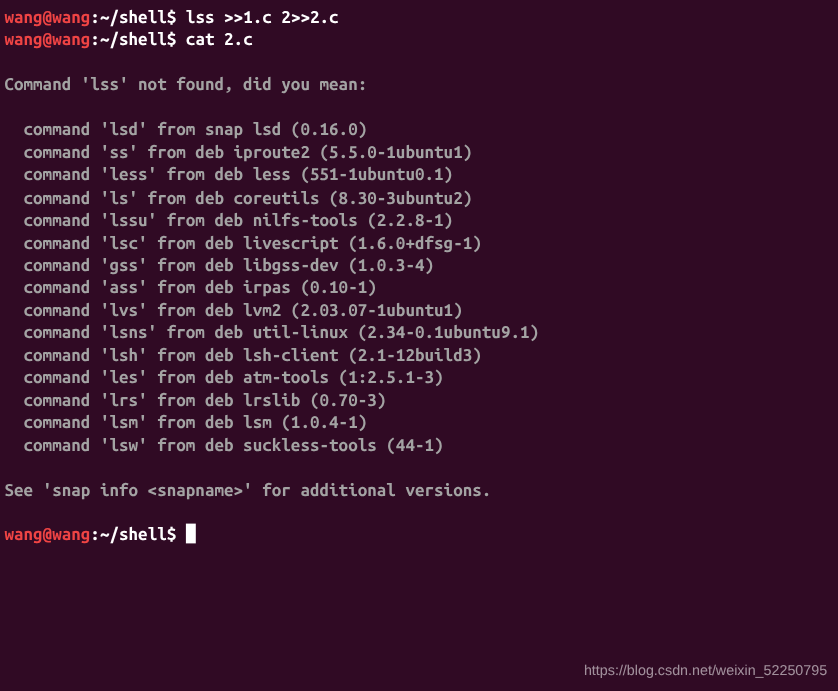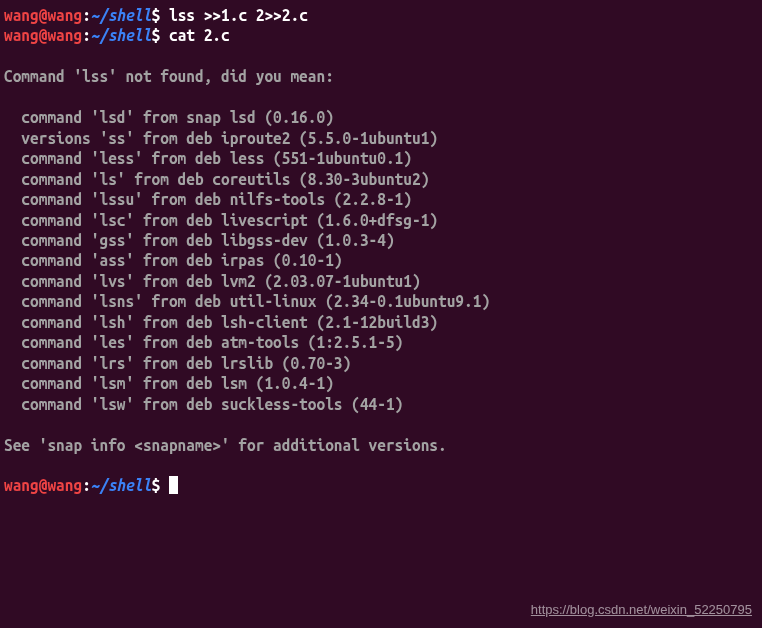--- a/index.html
+++ b/index.html
@@ -25,23 +25,22 @@
     }
     .user-host {
       color: #ef4444;
       font-weight: bold;
     }
     .colon {
       color: #ffffff;
       font-weight: bold;
     }
     .path {
-      color: #3b82f6;
+      color: #ffffff;
       font-weight: bold;
-      font-style: italic;
     }
     .dollar {
       color: #ffffff;
       font-weight: bold;
     }
     .command {
       color: #ffffff;
       font-weight: bold;
       margin-top: 33px;
     }
@@ -57,51 +56,50 @@
       vertical-align: text-bottom;
     }
     .watermark {
       position: absolute;
       bottom: 10px;
       right: 10px;
       color: rgba(255, 255, 255, 0.55);
       font-size: 13px;
       font-family: Arial, sans-serif;
       font-weight: normal;
-      text-decoration: underline;
     }
     .blank-line {
       height: 1.32em;
     }
   </style>
 </head>
 <body>
 
 <div class="line"><span class="user-host">wang@wang</span><span class="colon">:</span><span class="path">~/shell</span><span class="dollar">$</span><span class="command"> </span><span class="command">lss &gt;&gt;1.c 2&gt;&gt;2.c</span></div>
 
 <div class="line"><span class="user-host">wang@wang</span><span class="colon">:</span><span class="path">~/shell</span><span class="dollar">$</span><span class="command"> </span><span class="command">cat 2.c</span></div>
 
 <div class="blank-line"></div>
 
 <div class="line output">Command 'lss' not found, did you mean:</div>
 
 <div class="blank-line"></div>
 
 <div class="line output">  command 'lsd' from snap lsd (0.16.0)</div>
-<div class="line output">  versions 'ss' from deb iproute2 (5.5.0-1ubuntu1)</div>
+<div class="line output">  command 'ss' from deb iproute2 (5.5.0-1ubuntu1)</div>
 <div class="line output">  command 'less' from deb less (551-1ubuntu0.1)</div>
 <div class="line output">  command 'ls' from deb coreutils (8.30-3ubuntu2)</div>
 <div class="line output">  command 'lssu' from deb nilfs-tools (2.2.8-1)</div>
 <div class="line output">  command 'lsc' from deb livescript (1.6.0+dfsg-1)</div>
 <div class="line output">  command 'gss' from deb libgss-dev (1.0.3-4)</div>
 <div class="line output">  command 'ass' from deb irpas (0.10-1)</div>
 <div class="line output">  command 'lvs' from deb lvm2 (2.03.07-1ubuntu1)</div>
 <div class="line output">  command 'lsns' from deb util-linux (2.34-0.1ubuntu9.1)</div>
 <div class="line output">  command 'lsh' from deb lsh-client (2.1-12build3)</div>
-<div class="line output">  command 'les' from deb atm-tools (1:2.5.1-5)</div>
+<div class="line output">  command 'les' from deb atm-tools (1:2.5.1-3)</div>
 <div class="line output">  command 'lrs' from deb lrslib (0.70-3)</div>
 <div class="line output">  command 'lsm' from deb lsm (1.0.4-1)</div>
 <div class="line output">  command 'lsw' from deb suckless-tools (44-1)</div>
 
 <div class="blank-line"></div>
 
 <div class="line output">See 'snap info &lt;snapname&gt;' for additional versions.</div>
 
 <div class="blank-line"></div>
 

